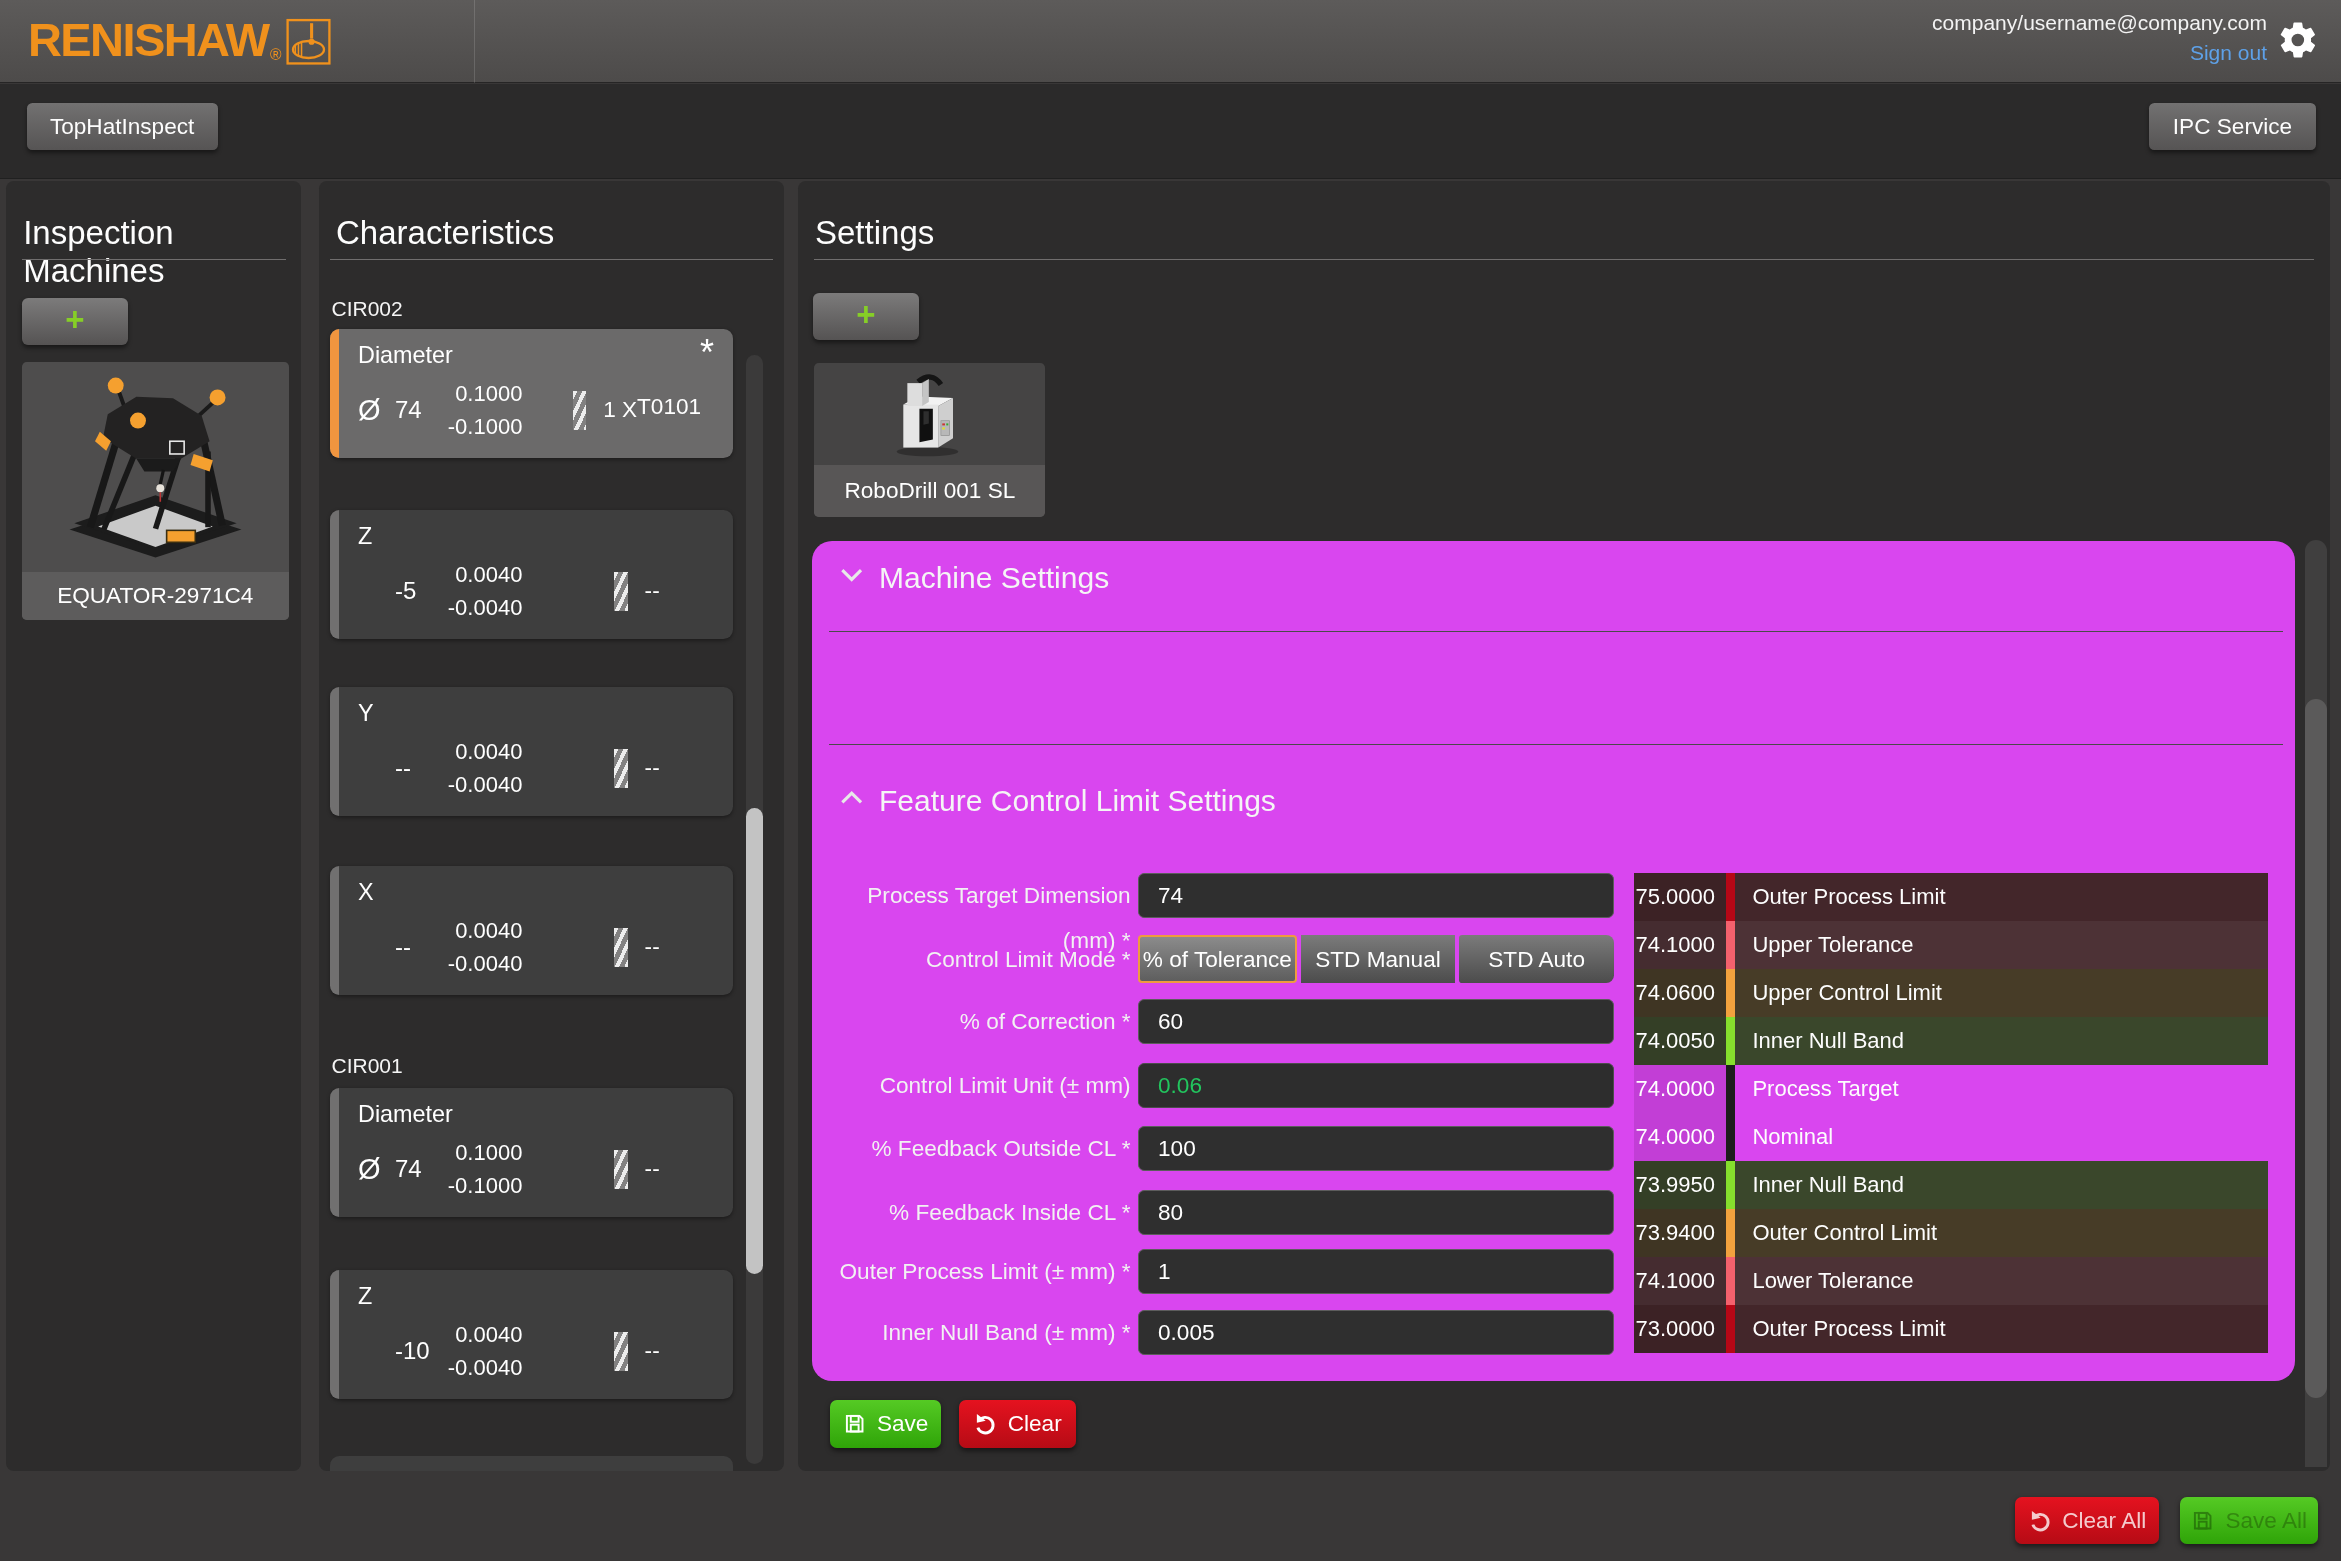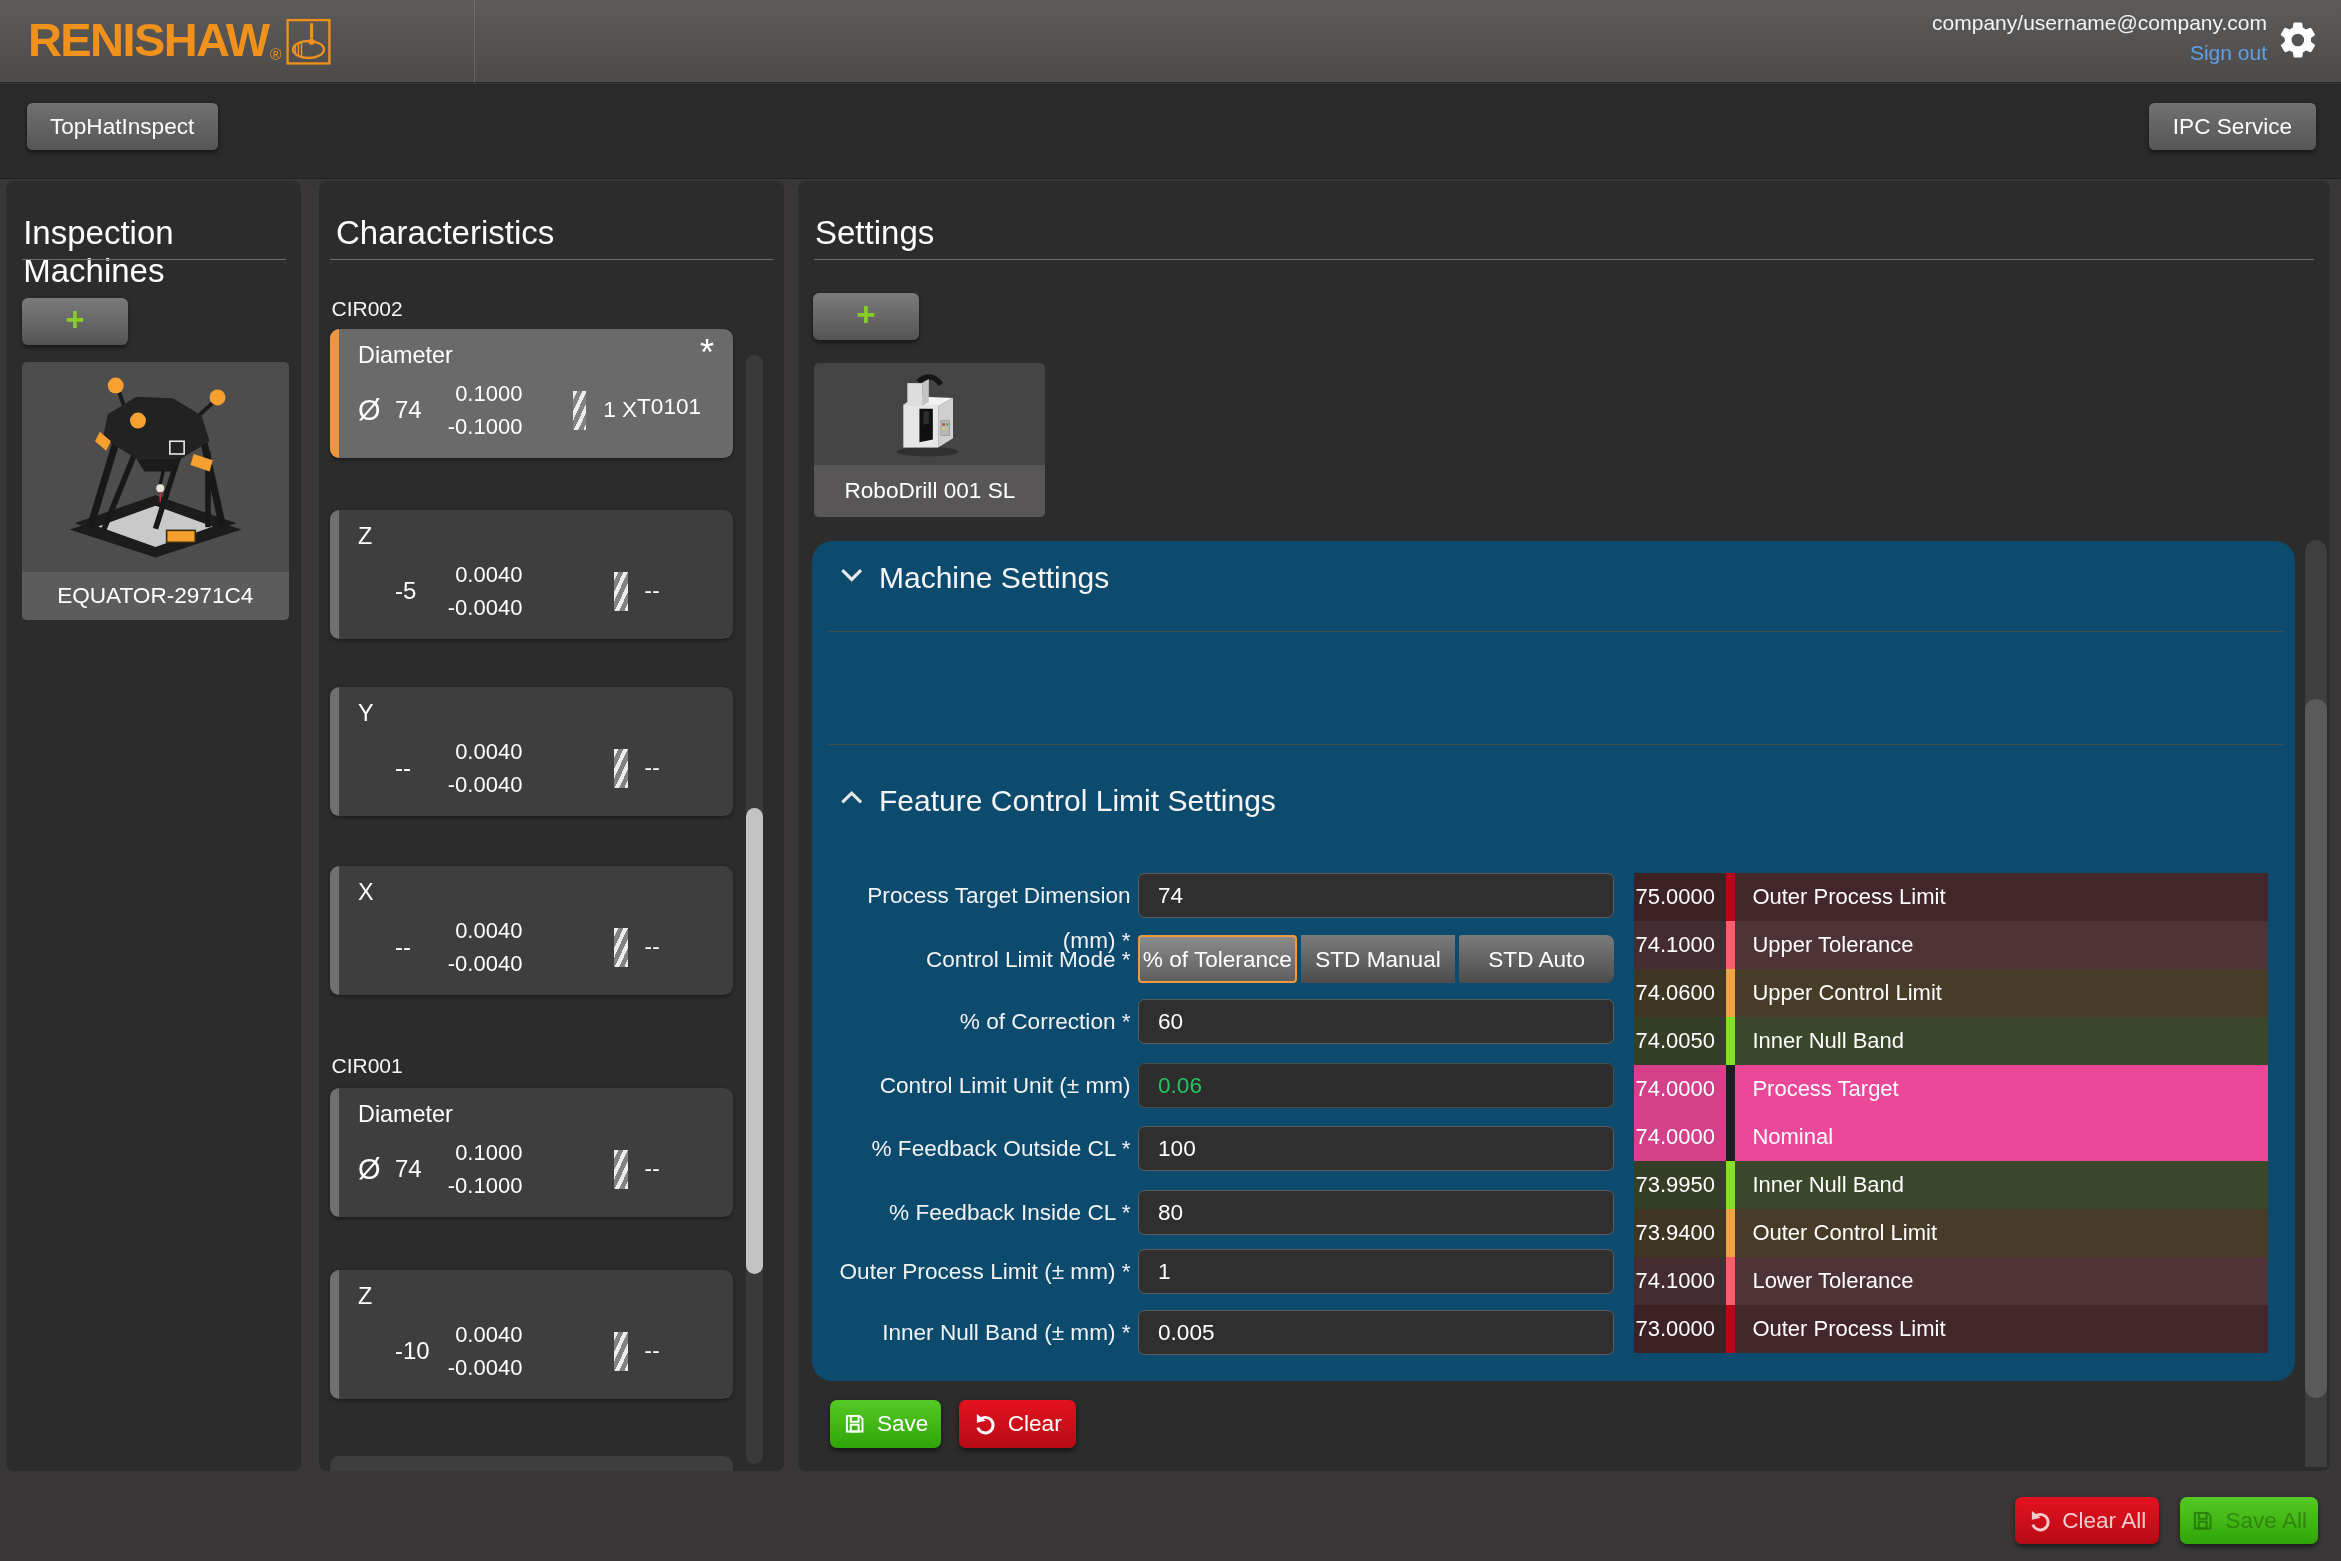--- a/index.html
+++ b/index.html
@@ -91,21 +91,21 @@
   .tool-top { display:flex; align-items:center; gap:17px; }
   .tool-icon { width:13.3px; height:39px; background:repeating-linear-gradient(115deg,#ededed 0 3.9px,#828181 3.9px 8.6px); }
   .tool-count { font-size:22.6px; }
   .tool-id { font-size:22.6px; margin-top:3.1px; }
   .char-scroll-track { position:absolute; left:427px; top:174px; width:17px; height:1109px; background:#3b3a3a; border-radius:8.6px; }
   .char-scroll-thumb { position:absolute; left:427px; top:627px; width:17px; height:466px; background:#c3c3c3; border-radius:8.6px; cursor:grab; }
   .char-card-sliver { position:absolute; left:11px; top:1275px; width:403px; height:15px; background:#3e3e3e; border-radius:9.4px 9.4px 0 0; }
   
   .accordion {
     position:absolute; left:14px; top:360px; width:1483px; height:840px;
-    background:#0c4a6e; border-radius:20px;
+    background:#d946ef; border-radius:20px;
   }
   .acc-header { position:absolute; left:0; right:0; height:62px; cursor:pointer; }
   .acc-chev { position:absolute; left:28px; top:17px; }
   .acc-label { position:absolute; left:67px; top:11px; font-size:30px; font-weight:300; color:#f5f5f5; }
   .acc-div { position:absolute; left:17px; width:1454px; height:0.8px; background:#4b4a4a; }
   
   .f-label {
     position:absolute; left:15.6px; width:317px; text-align:right;
     font-size:22.6px; color:#f2f2f2; line-height:45px;
   }
@@ -134,21 +134,21 @@
   .lim-val {
     width:92px; font-size:22px; line-height:48px; text-align:right; padding-right:11px;
     background:rgba(0,0,0,.10); color:#fff;
   }
   .lim-bar { width:9.4px; }
   .lim-label { flex:1; font-size:22px; line-height:48px; padding-left:17px; color:#fdfdfd; }
   .r-outer { background:#43262a; } .r-outer .lim-bar { background:#b60716; }
   .r-tol   { background:#4d3236; } .r-tol   .lim-bar { background:#f4616d; }
   .r-ctl   { background:#473c27; } .r-ctl   .lim-bar { background:#f2a23e; }
   .r-null  { background:#3a472b; } .r-null  .lim-bar { background:#86df2d; }
-  .r-flat  { background:#ec4899; } .r-flat  .lim-bar { background:#1d1d1d; }
+  .r-flat  { background:#d946ef; } .r-flat  .lim-bar { background:#1d1d1d; }
   
   .action-btn {
     position:absolute; height:48px; border-radius:7px; cursor:pointer;
     display:flex; align-items:center; justify-content:center; gap:11px;
     font-size:22.6px; color:#fff; box-shadow:0 2.3px 5.5px rgba(0,0,0,.5);
     border:none;
   }
   .btn-green { background:linear-gradient(#55ca24,#2fa408); }
   .btn-red   { background:linear-gradient(#e5121f,#b60b15); }
   .save-btn  { left:32px; top:1219px; width:111px; }

